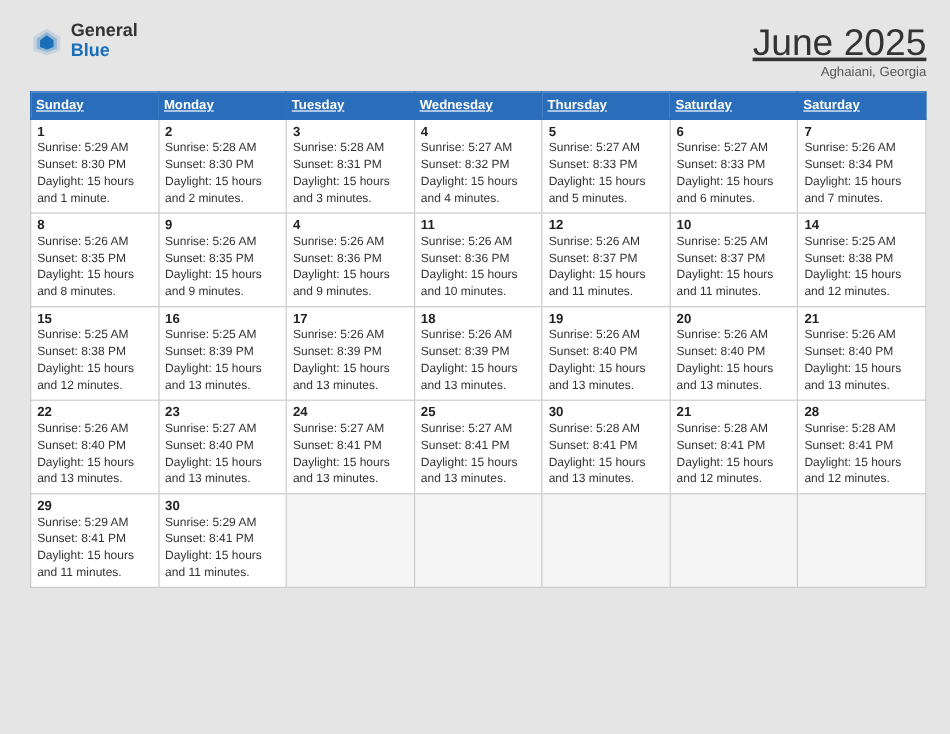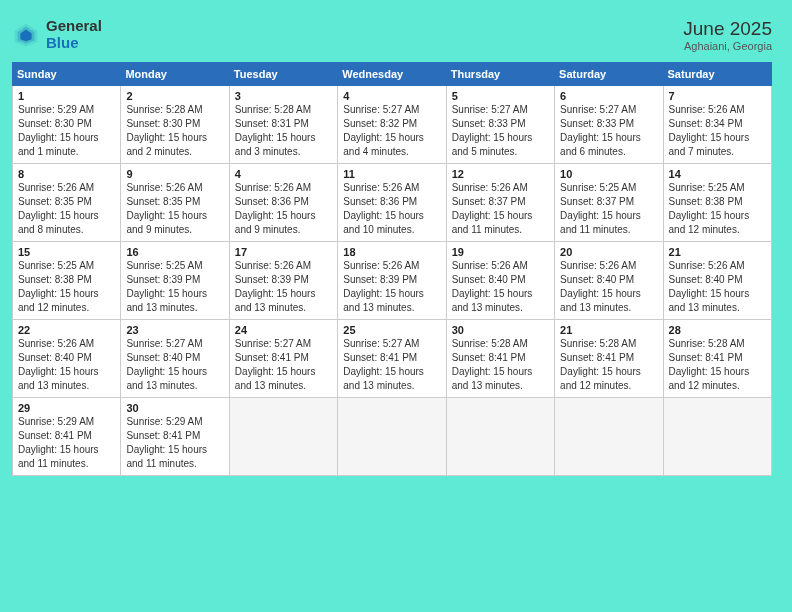--- a/index.html
+++ b/index.html
@@ -6,22 +6,22 @@
     body {
       font-family: Arial, sans-serif;
       background: #fff;
       width: 792px;
       height: 612px;
       overflow: hidden;
     }
     .page {
       width: 792px;
       height: 612px;
-      padding: 18px 20px 14px 12px;
-      background: #5eead4;
+      padding: 18px 20px 14px 25px;
+      background: #e5e5e5;
     }
     .header {
       display: flex;
       justify-content: space-between;
       align-items: flex-start;
       margin-bottom: 10px;
     }
     .logo {
       display: flex;
       align-items: center;
@@ -35,41 +35,43 @@
     .logo-general { color: #333; }
     .logo-blue { color: #1a6fba; }
     .logo-icon {
       width: 28px;
       height: 28px;
     }
     .title-block {
       text-align: right;
     }
     .title-month {
-      font-size: 19px;
+      font-size: 31px;
       color: #333;
       font-weight: normal;
+      text-decoration: underline;
     }
     .title-location {
       font-size: 11px;
       color: #555;
     }
     .calendar {
       width: 100%;
       border-collapse: collapse;
       font-size: 9.5px;
     }
     .calendar thead tr th {
       background-color: #2a6ebb;
       color: #fff;
       padding: 5px 4px;
       text-align: left;
       font-size: 11px;
       font-weight: bold;
       border: 1px solid #2a6ebb;
+      text-decoration: underline;
     }
     .calendar tbody tr td {
       border: 1px solid #ccc;
       padding: 4px 5px;
       vertical-align: top;
       width: calc(100% / 7);
       background: #fff;
     }
     .calendar tbody tr td.empty {
       background: #f5f5f5;

